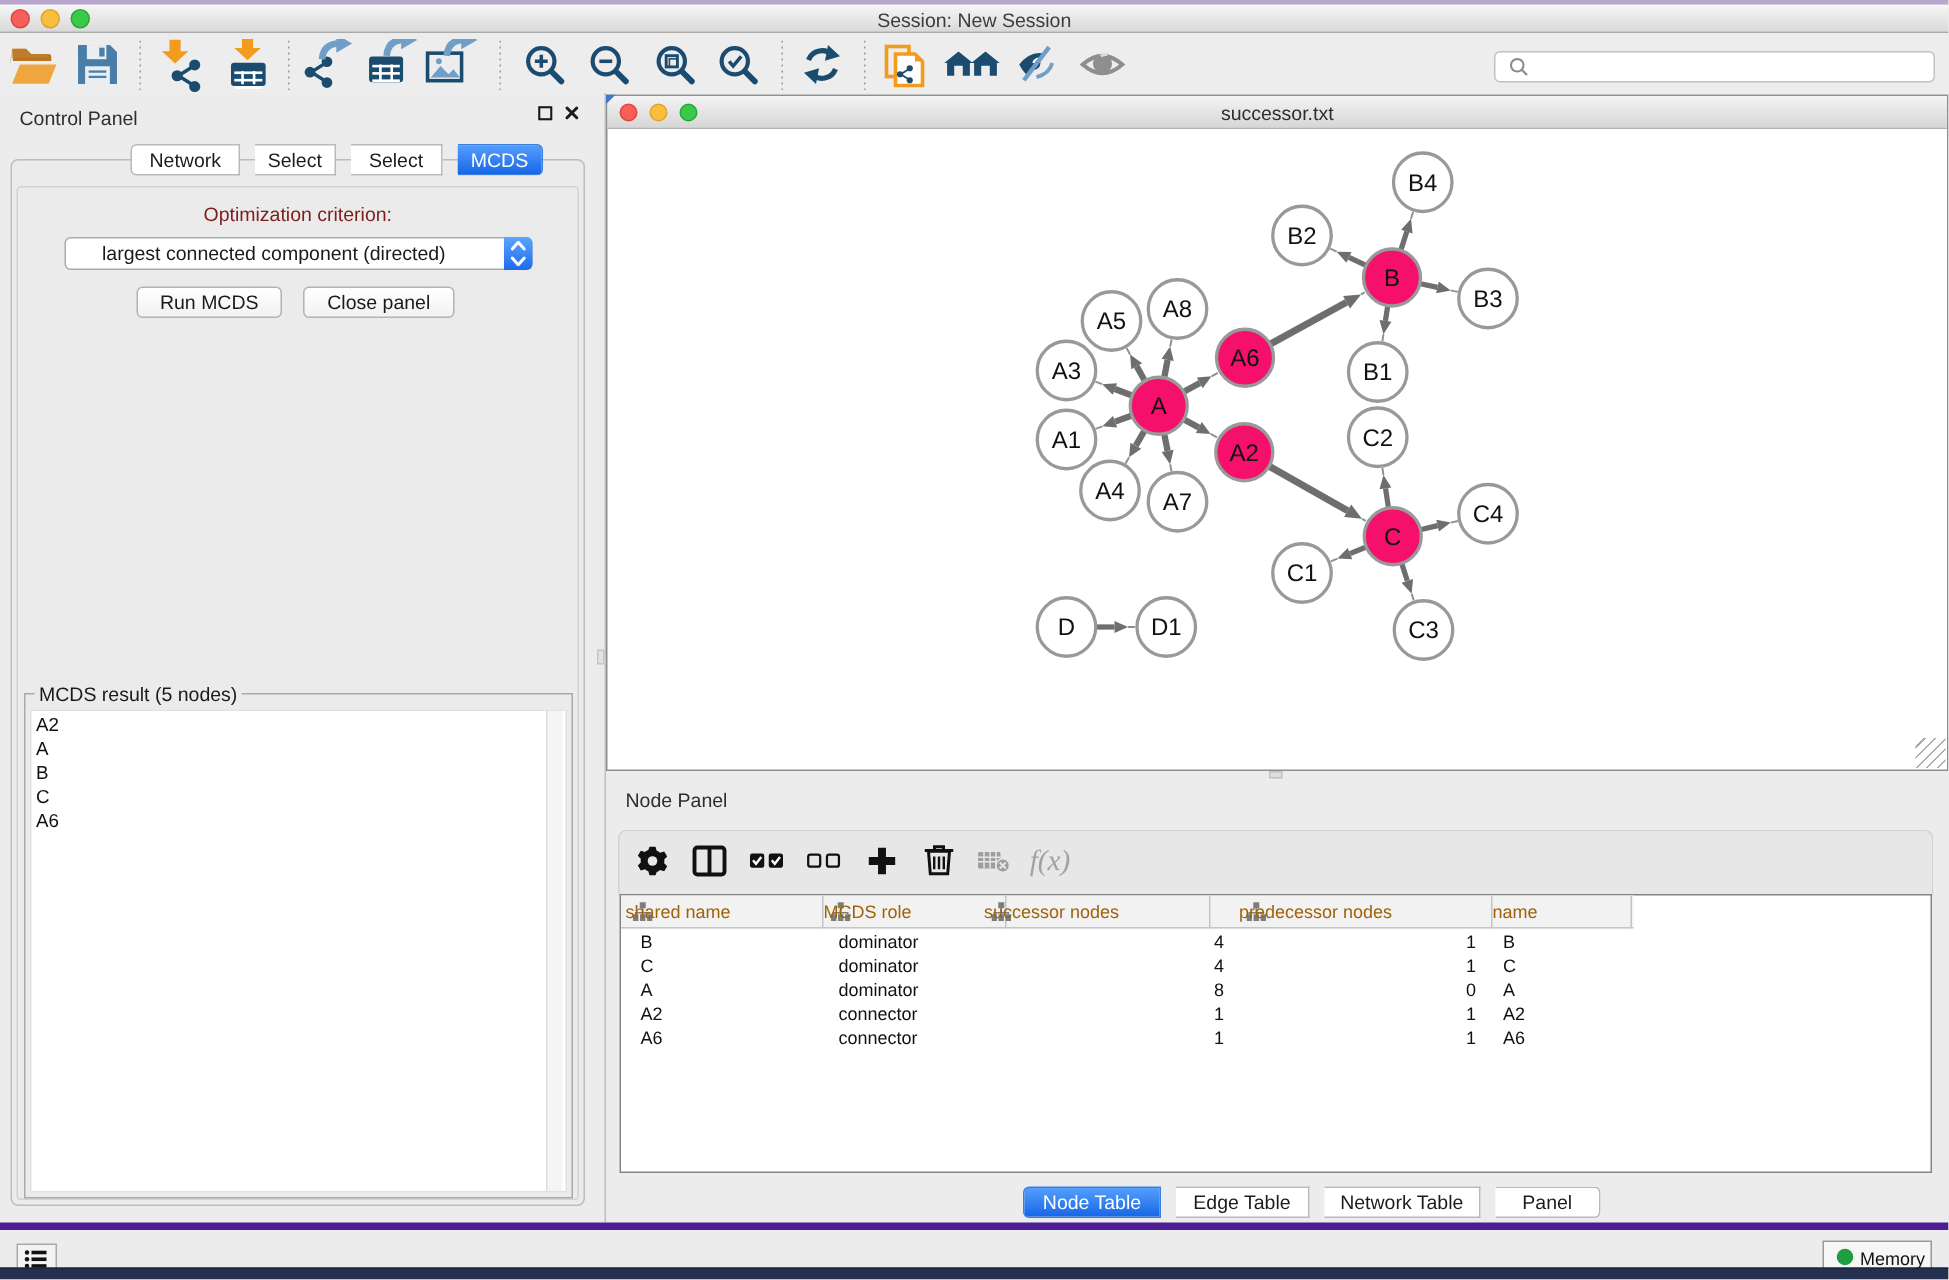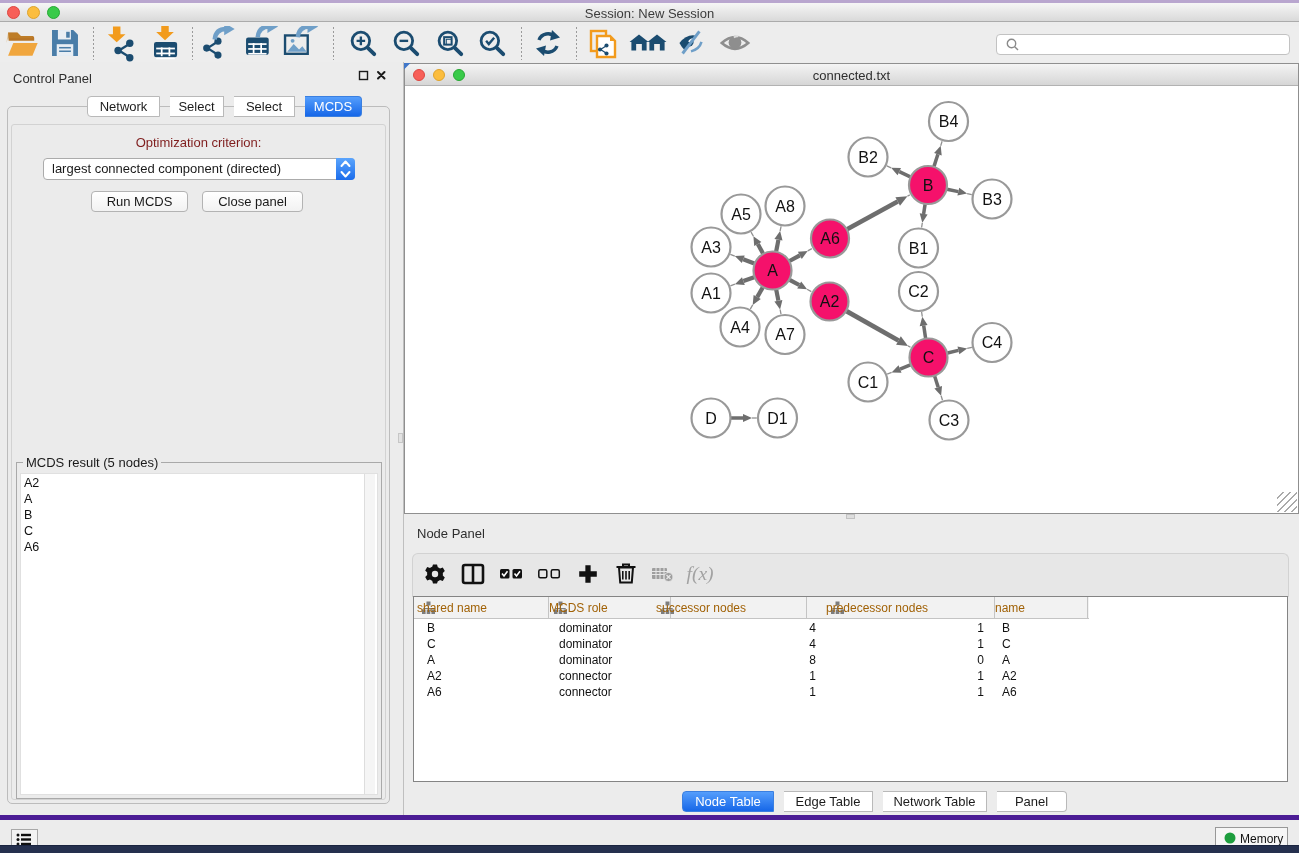--- a/index.html
+++ b/index.html
@@ -30,21 +30,21 @@
   background:#fff; border:1px solid #b9b9b9; border-left:none; padding:0;margin-left:10px; }
 .tab.first { border-left:1px solid #b9b9b9; border-radius:4px 0 0 4px; }
 .tab.last { border-radius:0 4px 4px 0; }
 .tab.sel { background:linear-gradient(#559efc,#1667e8); color:#fff; border-color:#3a7fe0; }
 #tabpane { position:absolute; left:7px; top:44px; width:383px; height:698px;
   border:1px solid #bcbcbc; border-radius:5px; background:#ebebeb; }
 #mcdspanel { position:absolute; left:3px; top:17px; width:375px; height:676px;
   border:1px solid #d2d2d2; border-radius:3px; background:#ebebeb; }
 #optlabel { position:absolute; left:0; top:10px; width:100%; text-align:center; font-size:13px; color:#7f1d1d; }
 #combo { position:absolute; left:31px; top:33px; width:312px; height:22px; background:#fff;
-  border:1px solid #ababab; border-radius:4px; font-size:13px; color:#1a1a1a; line-height:20px; padding-left:8px; }
+  border:1px solid #ababab; border-radius:4px; font-size:13px; color:#1a1a1a; line-height:20px; padding-left:24px; }
 #combo .stepper { position:absolute; right:-1px; top:-1px; width:19px; height:22px; border-radius:0 4px 4px 0;
   background:linear-gradient(#5ba5fd,#1b6ceb); }
 .btn { position:absolute; height:21px; line-height:19px; text-align:center; font-size:13px; color:#1a1a1a;
   background:linear-gradient(#ffffff,#f2f2f2); border:1px solid #b3b3b3; border-radius:4px; }
 #fieldset { position:absolute; left:16px; top:400px; width:366px; height:337px; border:1px solid #a9a9a9; }
 #fieldset .legend { position:absolute; left:6px; top:-8px; background:#ebebeb; padding:0 3px; font-size:13px; color:#1a1a1a; }
 #mcdslist { position:absolute; left:3px; top:10px; width:358px; height:322px; background:#fff; border:1px solid #e0e0e0; }
 #mcdslist .sb { position:absolute; right:2px; top:0; width:11px; height:100%; background:#f5f5f5; border-left:1px solid #ddd; }
 #mcdslist .item { position:absolute; left:3px; font-size:12.5px; color:#111; }
 
@@ -292,21 +292,21 @@
 <div id="vgrip"></div>
 
 <div id="gwin">
   <svg width="7" height="7" style="position:absolute;left:-1px;top:-1px;z-index:3;">
         <path d="M0 0 H6.5 L0 6.5 Z" fill="#4077c9"></path>
       </svg>
   <div class="wtitle">
     <div class="light" style="left:8px; top:5px; width:12px; height:12px; background:#f75f58; border:1px solid #dd4741;"></div>
     <div class="light" style="left:28px; top:5px; width:12px; height:12px; background:#fbbd3e; border:1px solid #dfa32c;"></div>
     <div class="light" style="left:48px; top:5px; width:12px; height:12px; background:#39ca49; border:1px solid #27a834;"></div>
-    <div class="t">connected.txt</div>
+    <div class="t">successor.txt</div>
   </div>
   <svg id="gsvg" width="893" height="427" viewBox="0 0 893 427" style="top:22px;">
 <line x1="348.4" y1="150.3" x2="346.1" y2="146.1" stroke="#909090" stroke-width="1.3"></line>
 <line x1="358.0" y1="167.5" x2="352.8" y2="158.1" stroke="#6e6e6e" stroke-width="4.2"></line>
 <polygon points="348.4,150.3 356.4,156.1 349.2,160.1" fill="#6e6e6e"></polygon>
 <line x1="375.1" y1="145.0" x2="376.1" y2="140.3" stroke="#909090" stroke-width="1.3"></line>
 <line x1="371.2" y1="165.4" x2="373.4" y2="153.9" stroke="#6e6e6e" stroke-width="4.2"></line>
 <polygon points="375.1,145.0 377.5,154.6 369.4,153.1" fill="#6e6e6e"></polygon>
 <line x1="329.8" y1="170.1" x2="325.3" y2="168.4" stroke="#909090" stroke-width="1.3"></line>
 <line x1="349.3" y1="177.5" x2="338.2" y2="173.3" stroke="#6e6e6e" stroke-width="4.2"></line>

